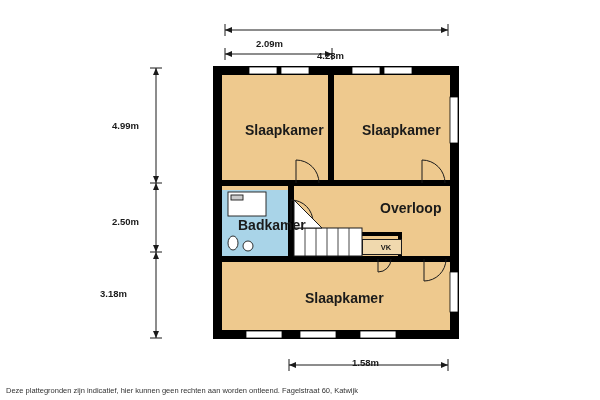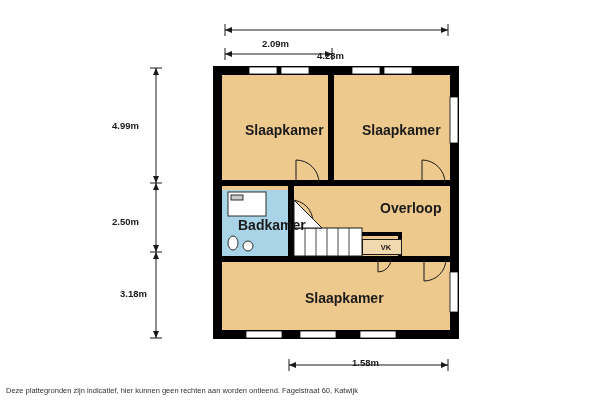--- a/index.html
+++ b/index.html
@@ -178,24 +178,24 @@
     <rect x="231" y="195" width="12" height="5" fill="#cccccc"></rect>
 
     <ellipse cx="233" cy="243" rx="5" ry="7"></ellipse>
 
     <ellipse cx="248" cy="246" rx="5" ry="5"></ellipse>
   </g>
 
 </svg>
 
 <div class="dim-label" style="left:317px; top:14px;margin-top:36px;">4.28m</div>
-<div class="dim-label" style="left:262px; top:38px;text-align:right;">2.09m</div>
+<div class="dim-label" style="left:256px; top:38px;text-align:right;">2.09m</div>
 <div class="dim-label" style="left:112px; top:120px;">4.99m</div>
 <div class="dim-label" style="left:112px; top:216px;">2.50m</div>
-<div class="dim-label" style="left:120px; top:288px;">3.18m</div>
+<div class="dim-label" style="left:100px; top:288px;">3.18m</div>
 <div class="dim-label" style="left:352px; top:357px;">1.58m</div>
 
 <div class="room-label" style="left:245px; top:122px;">Slaapkamer</div>
 <div class="room-label" style="left:362px; top:122px;">Slaapkamer</div>
 <div class="room-label" style="left:226px; top:217px;padding-left:12px;">Badkamer</div>
 <div class="room-label" style="left:380px; top:200px;">Overloop</div>
 <div class="room-label" style="left:305px; top:290px;">Slaapkamer</div>
 
 <div class="vk-box" style="left:362px; top:239px; width:30px; height:14px;">VK</div>
 

